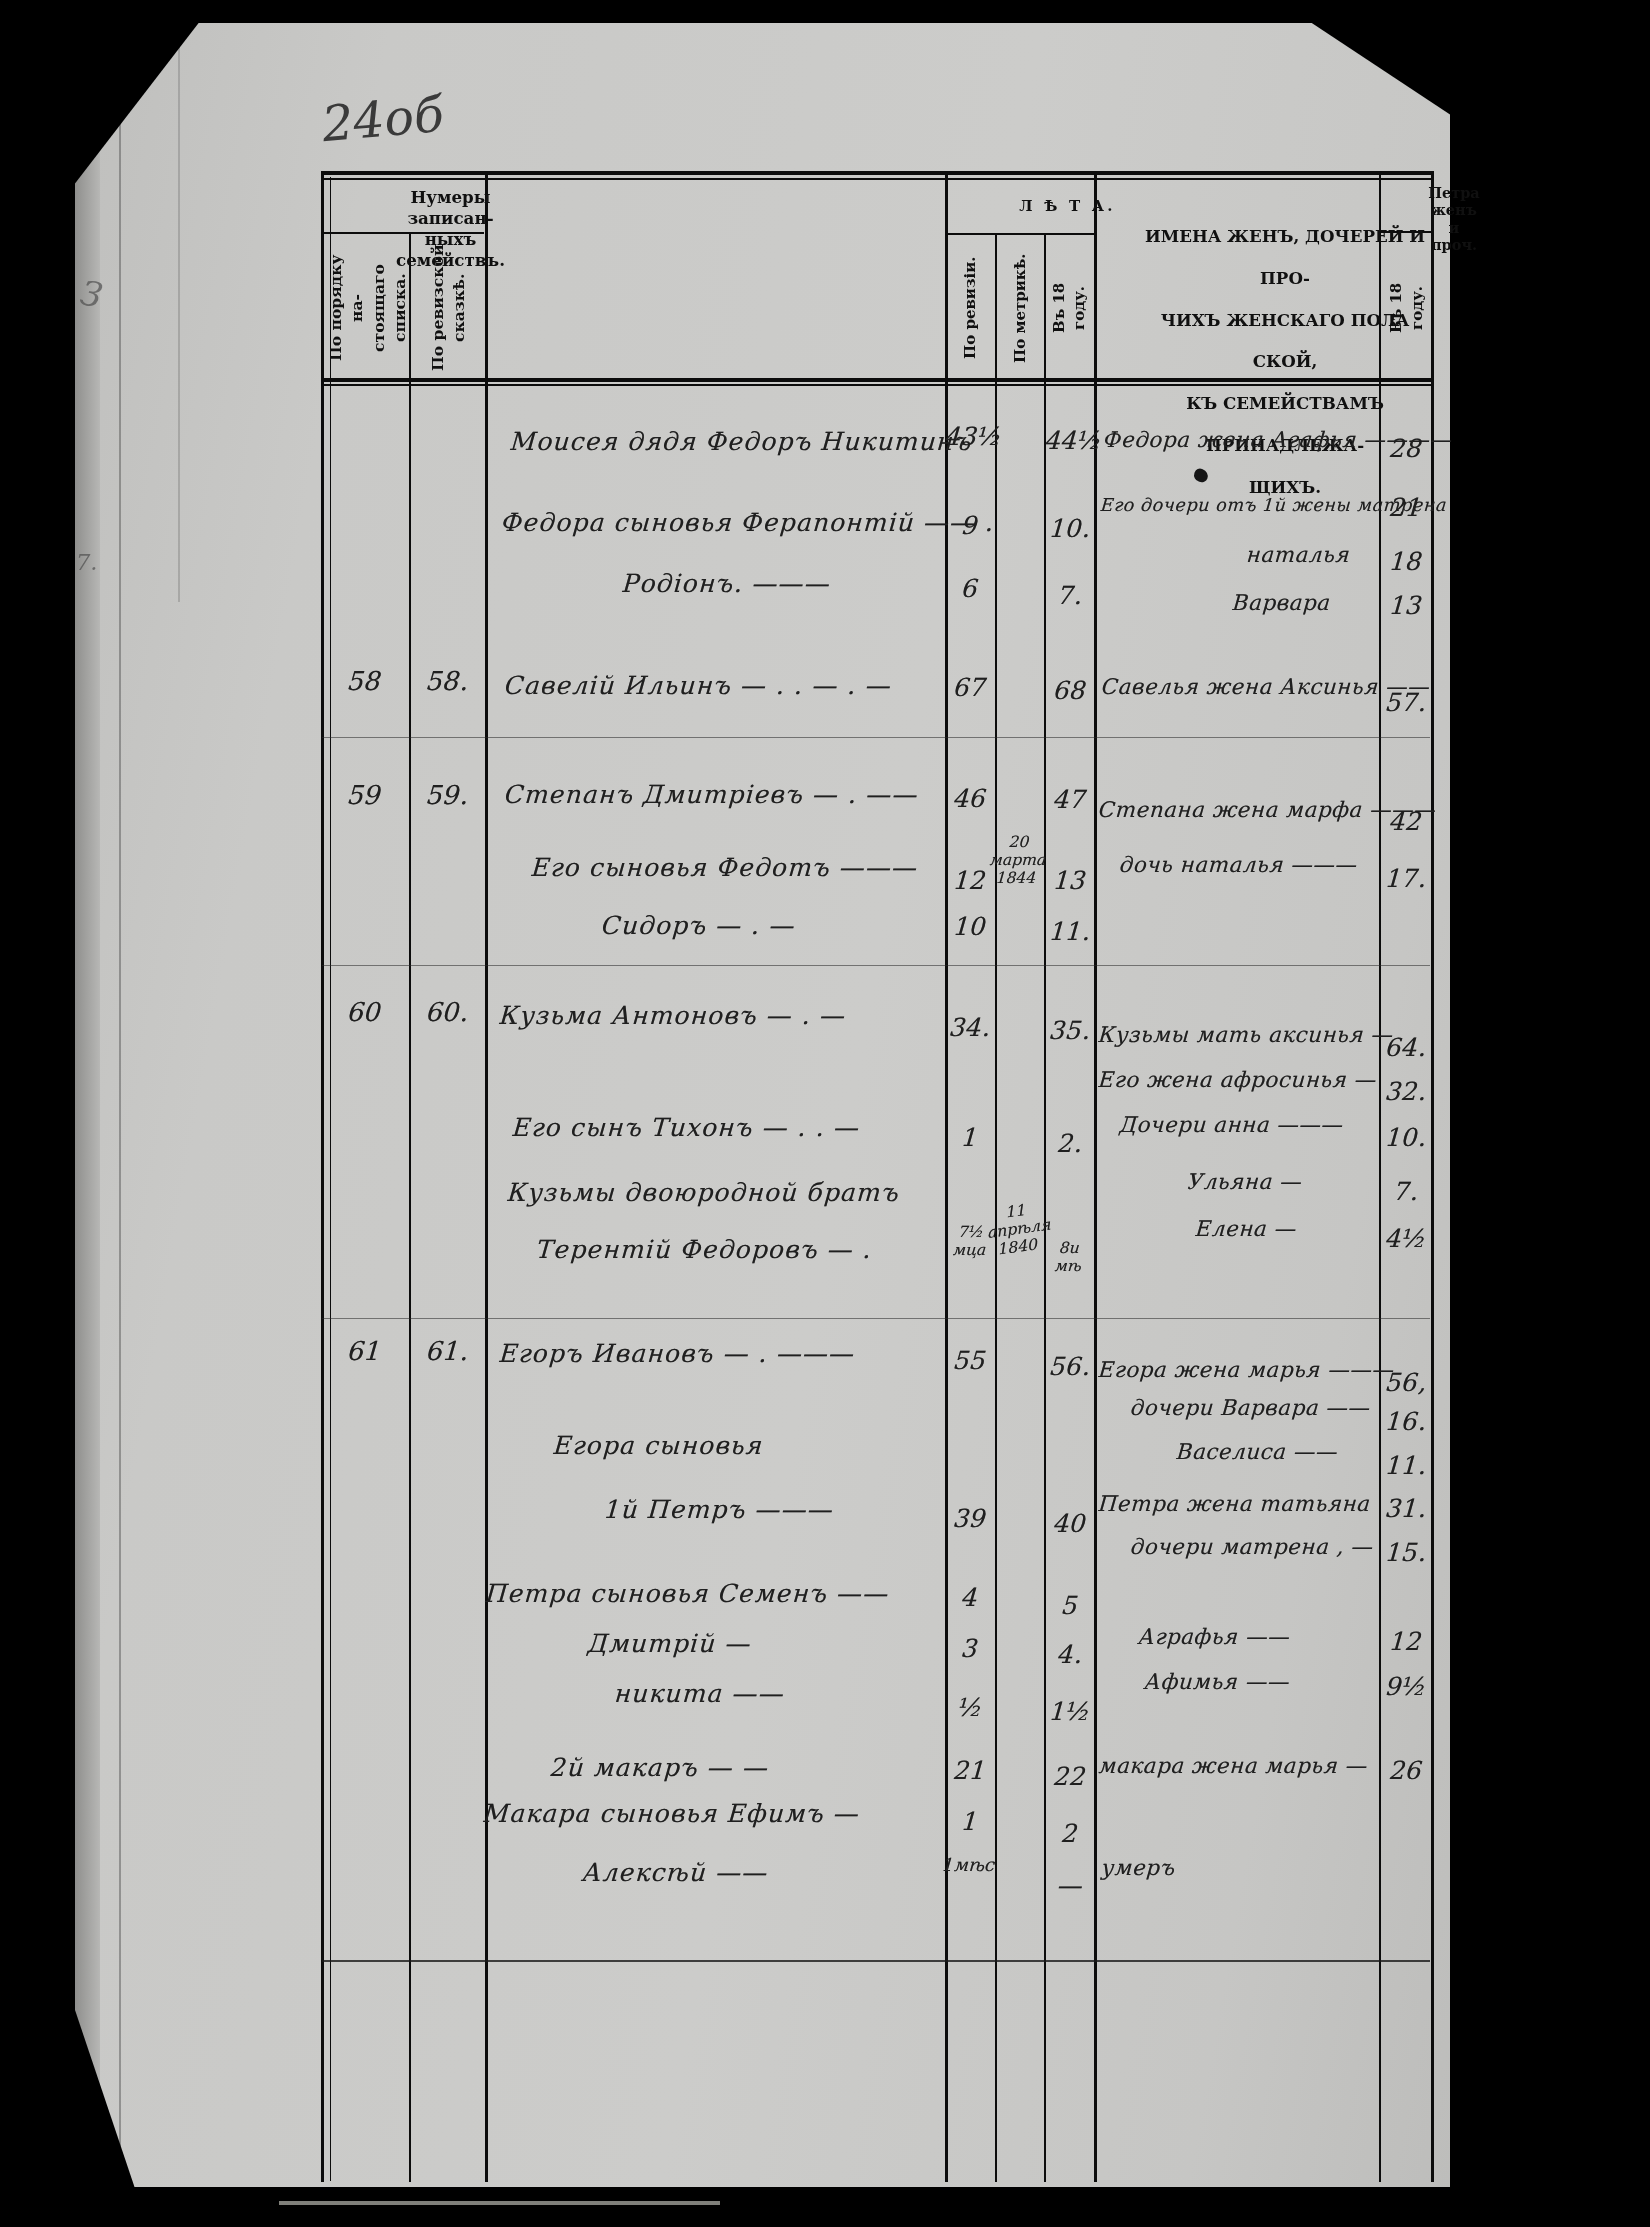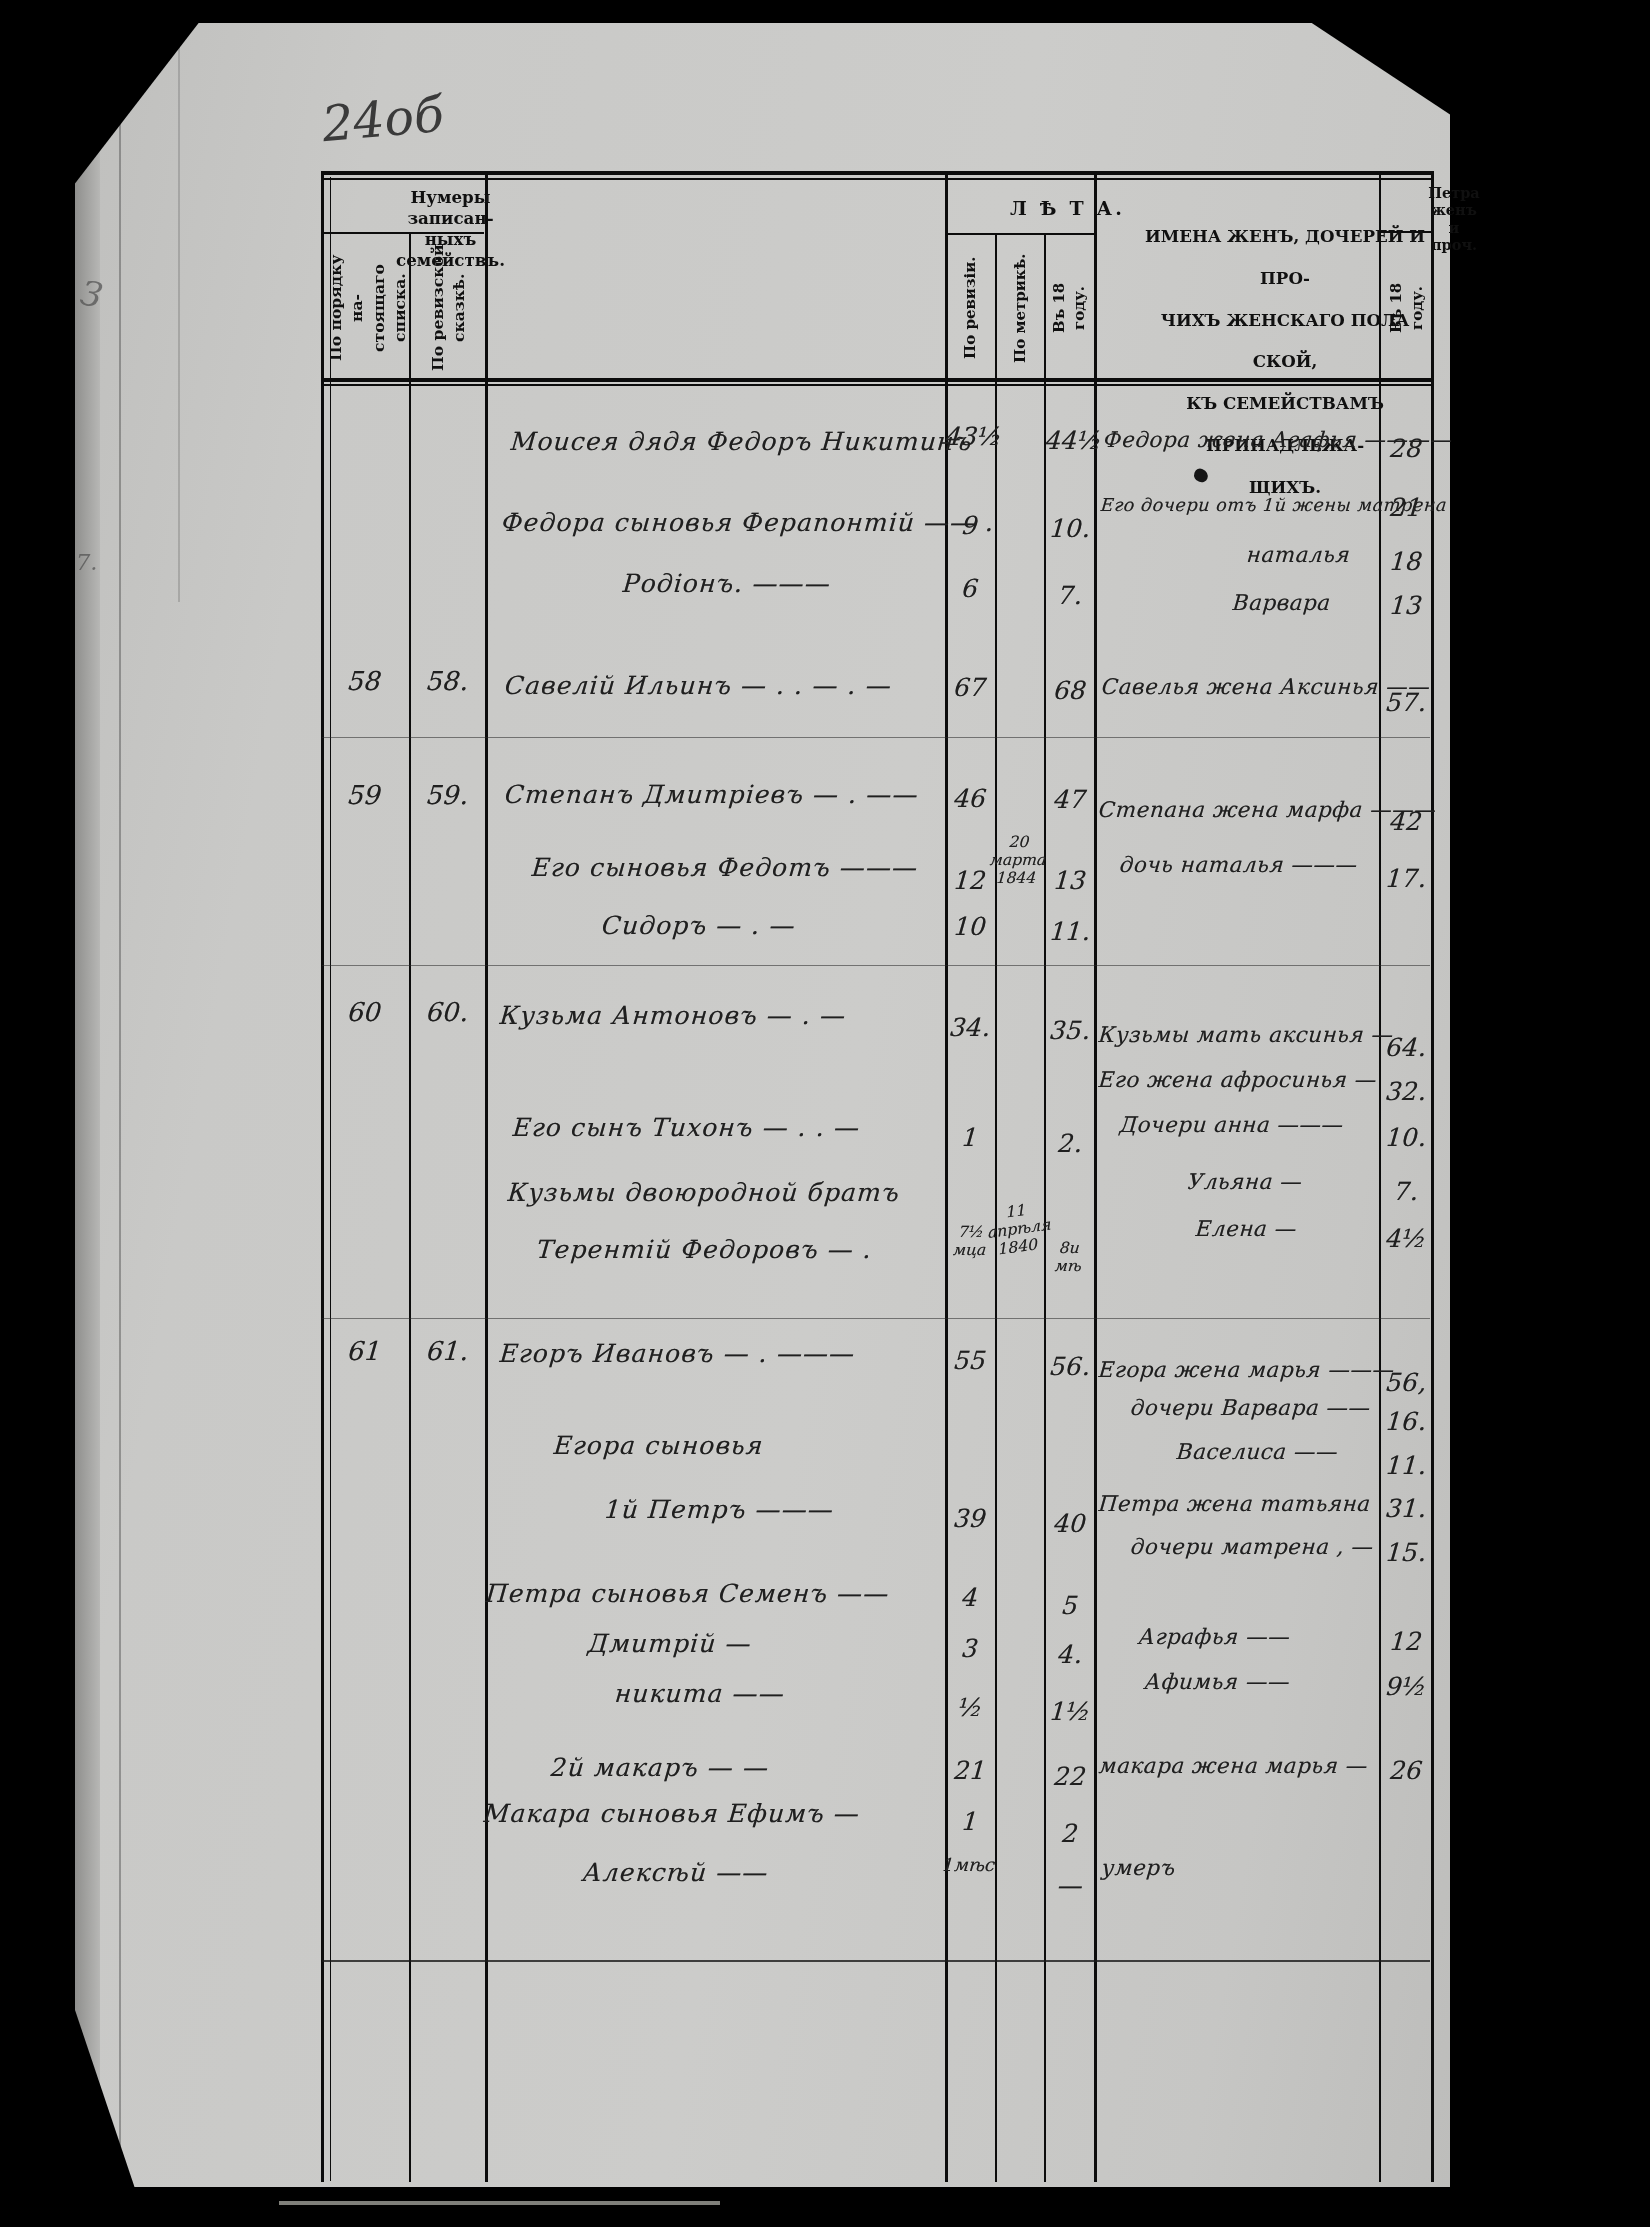--- a/index.html
+++ b/index.html
@@ -79,21 +79,21 @@
   <div class="faint" style="left:322px;top:965px;width:1108px;"></div>
   <div class="faint" style="left:322px;top:1318px;width:1108px;"></div>
   <div class="faint" style="left:322px;top:1960px;width:1108px;height:1.6px;background:rgba(25,25,25,.8);"></div>
 
   <div class="print" style="left:321px;top:187px;width:163px;font-size:16.7px;line-height:1.25;">Нумеры записан-
 ныхъ семействъ.</div>
   <div class="vlabel" style="left:325px;top:241px;width:85px;height:134px;font-size:15.6px;">По порядку на-
 стоящаго списка.</div>
   <div class="vlabel" style="left:411px;top:241px;width:74px;height:134px;font-size:15.6px;">По ревизской
 сказкѣ.</div>
-  <div class="print" style="left:945px;top:197px;width:149px;font-size:19px;letter-spacing:3.2px;">Л Ѣ Т А.</div>
+  <div class="print" style="left:945px;top:197px;width:149px;font-size:15px;letter-spacing:3.2px;">Л Ѣ Т А.</div>
   <div class="vlabel" style="left:946px;top:241px;width:49px;height:134px;font-size:15px;">По ревизіи.</div>
   <div class="vlabel" style="left:997px;top:241px;width:47px;height:134px;font-size:15px;">По метрикѣ.</div>
   <div class="vlabel" style="left:1045px;top:241px;width:48px;height:134px;font-size:15px;">Въ 18
 году.</div>
   <div class="print" style="left:1094px;top:216px;width:286px;font-size:16.7px;line-height:2.5;">ИМЕНА ЖЕНЪ, ДОЧЕРЕЙ И ПРО-
 ЧИХЪ ЖЕНСКАГО ПОЛА СКОЙ,
 КЪ СЕМЕЙСТВАМЪ ПРИНАДЛЕЖА-
 ЩИХЪ.</div>
   <div class="print" style="left:1379px;top:184px;width:54px;font-size:14.5px;line-height:1.2;">Петра
 женъ и

